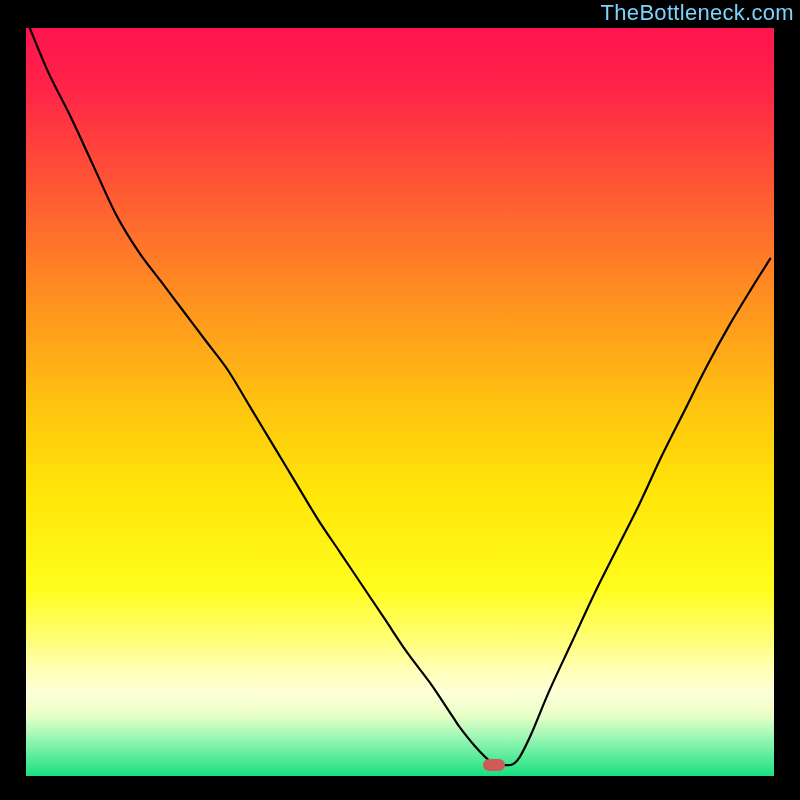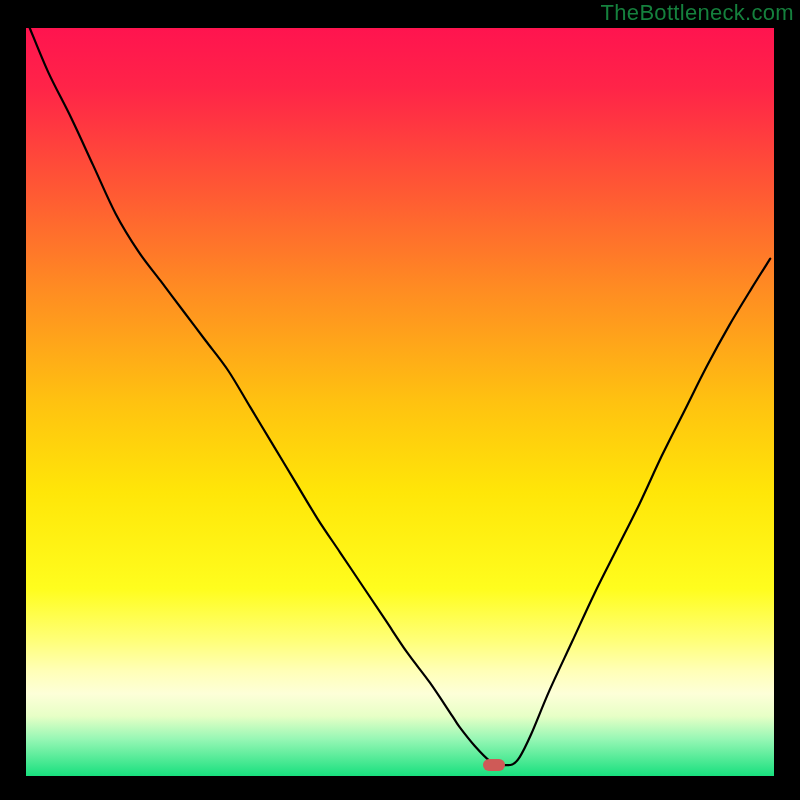--- a/index.html
+++ b/index.html
@@ -14,21 +14,21 @@
   .container {
     position: relative;
     width: 800px;
     height: 800px;
     background: #000;
   }
   .watermark {
     position: absolute;
     top: 0px;
     right: 6px;
-    color: #15803d;
+    color: #7dd3fc;
     font-size: 22px;
     font-weight: 500;
     letter-spacing: 0.3px;
     z-index: 5;
   }
   .plot-area {
     position: absolute;
     left: 26px;
     top: 28px;
     width: 748px;

